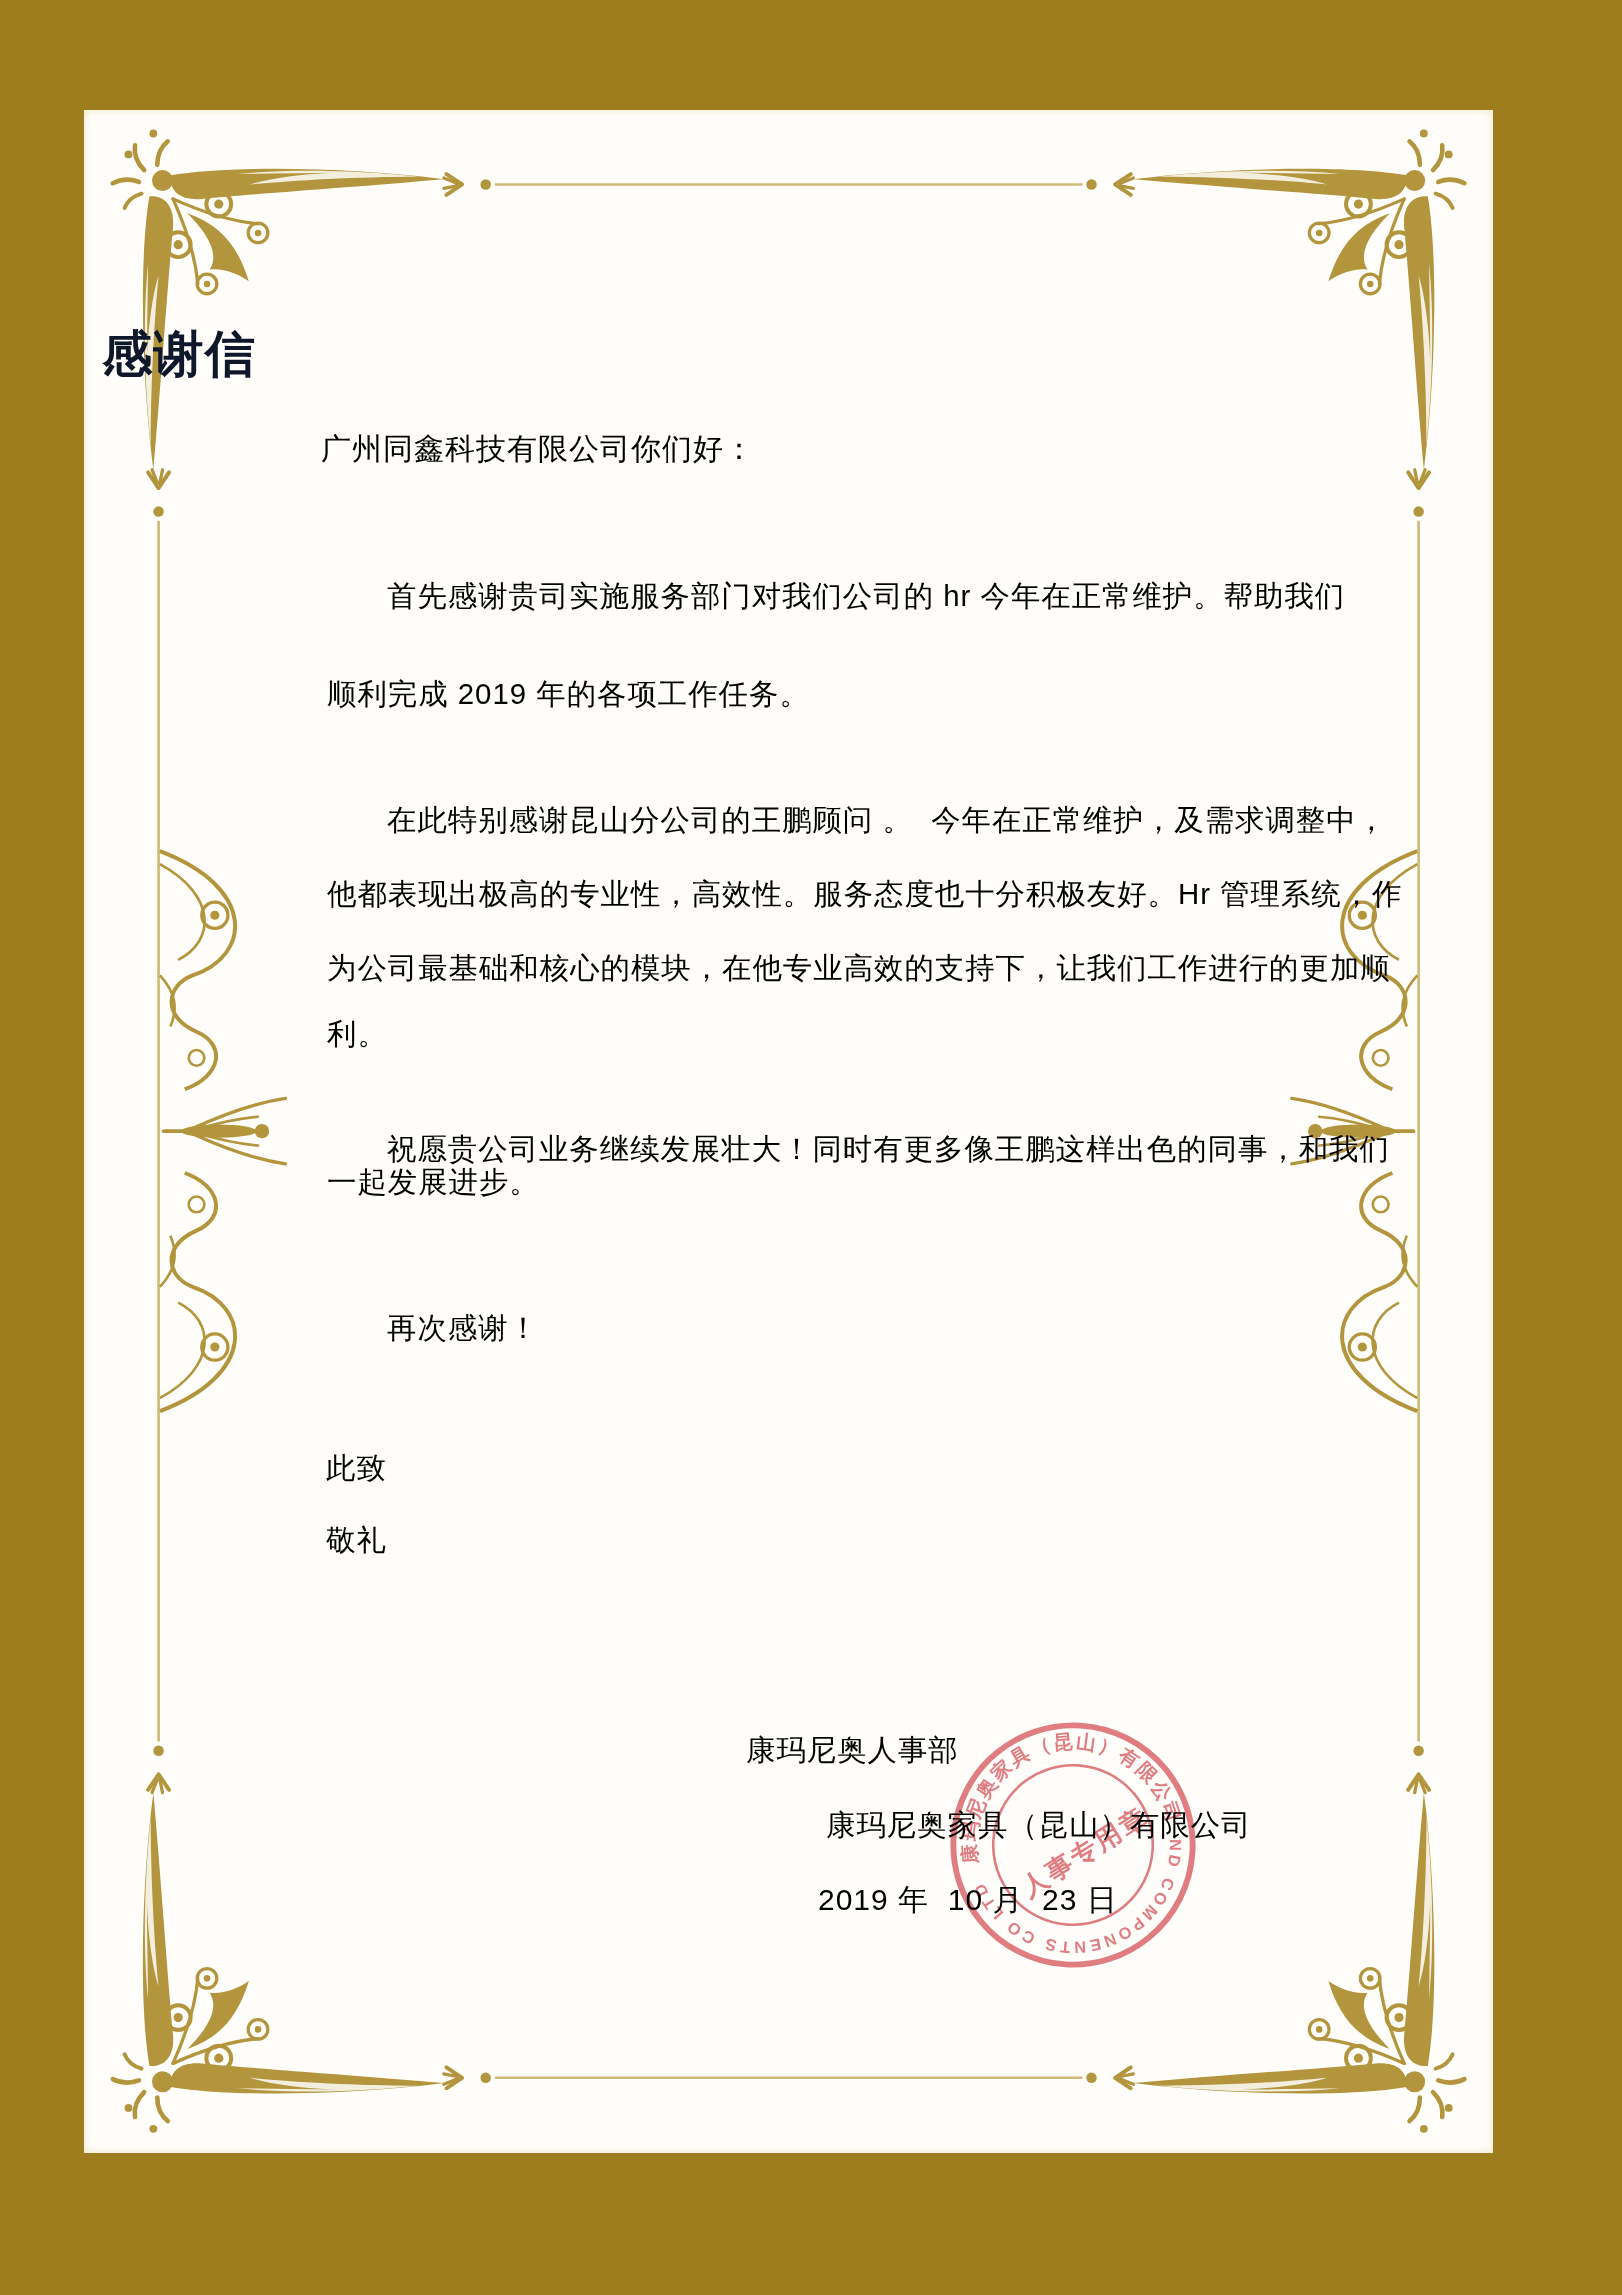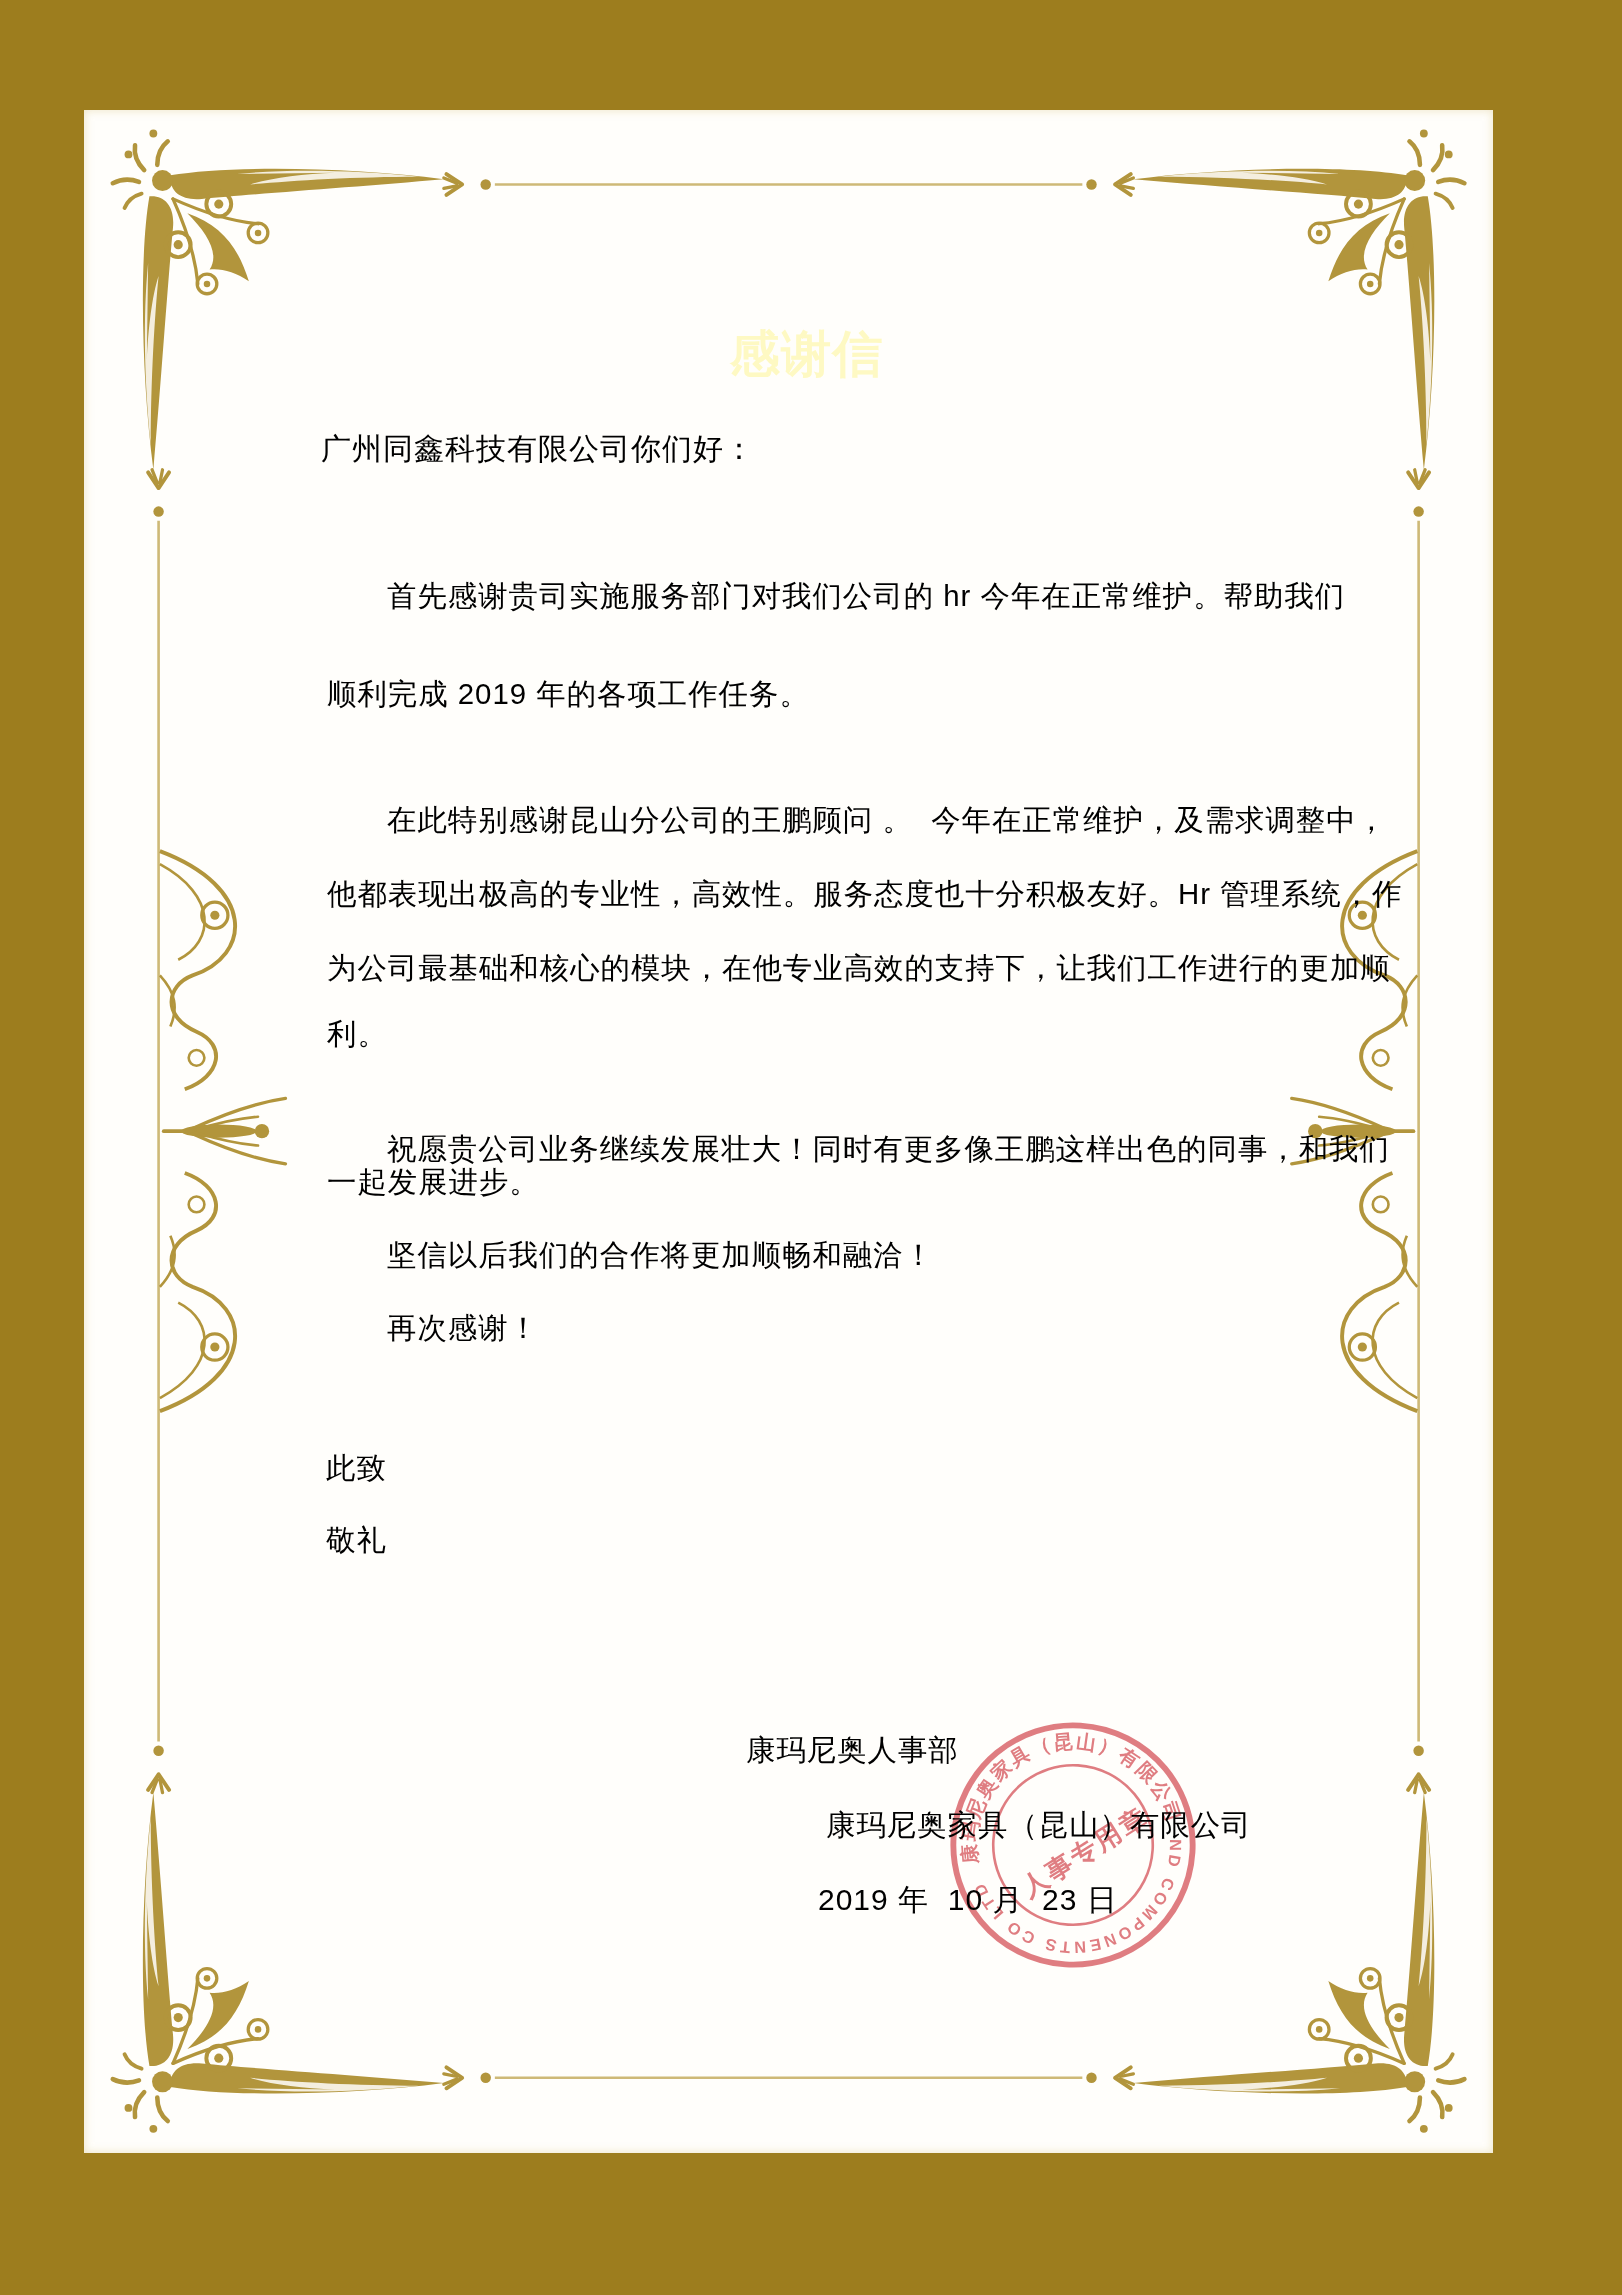--- a/index.html
+++ b/index.html
@@ -22,23 +22,22 @@
   .txt{
     position:absolute;
     color:#000000;
     font-size:29.4px;
     letter-spacing:1px;
     white-space:pre;
     line-height:1;
   }
   .title{
     left:84px;top:329px;width:1409px;
-    text-align:center;
     font-size:50px;font-weight:bold;
-    letter-spacing:1.3px;color:#fef9c3;
+    letter-spacing:1.3px;color:#0f172a;
     transform:translateX(18.3px);
   }
   .salutation{left:321px;top:434px;font-size:30px;}
   .bodyline{left:327px;}
   .ind{left:387px;}
   .closingline{left:326px;}
   .sig{text-align:left;white-space:pre;}
   .sig1{left:746px;top:1735px;width:458px;}
   .sig2{left:826px;top:1810px;width:465px;}
   .sig3{left:818px;top:1885px;width:471px;font-size:30px;}
@@ -157,21 +156,20 @@
   <div class="txt bodyline" style="top:679px">顺利完成 2019 年的各项工作任务。</div>
 
   <div class="txt bodyline" style="top:879px">他都表现出极高的专业性，高效性。服务态度也十分积极友好。Hr 管理系统，作</div>
   <div class="txt bodyline ind" style="top:805px">在此特别感谢昆山分公司的王鹏顾问 。  今年在正常维护，及需求调整中，</div>
   <div class="txt bodyline" style="top:953px">为公司最基础和核心的模块，在他专业高效的支持下，让我们工作进行的更加顺</div>
   <div class="txt bodyline" style="top:1019px">利。</div>
 
   <div class="txt bodyline ind" style="top:1134px">祝愿贵公司业务继续发展壮大！同时有更多像王鹏这样出色的同事，和我们</div>
   <div class="txt bodyline" style="top:1167px">一起发展进步。</div>
 
-  <div class="txt bodyline ind" style="top:1240px">坚信以后我们的合作将更加顺畅和融洽！</div>
 
   <div class="txt bodyline ind" style="top:1313px">再次感谢！</div>
 
   <div class="txt closingline" style="top:1453px">此致</div>
   <div class="txt closingline" style="top:1525px">敬礼</div>
 
   <div class="txt sig sig1">康玛尼奥人事部</div>
   <div class="txt sig sig2">康玛尼奥家具（昆山）有限公司</div>
   <div class="txt sig sig3">2019 年  10 月  23 日</div>
 

